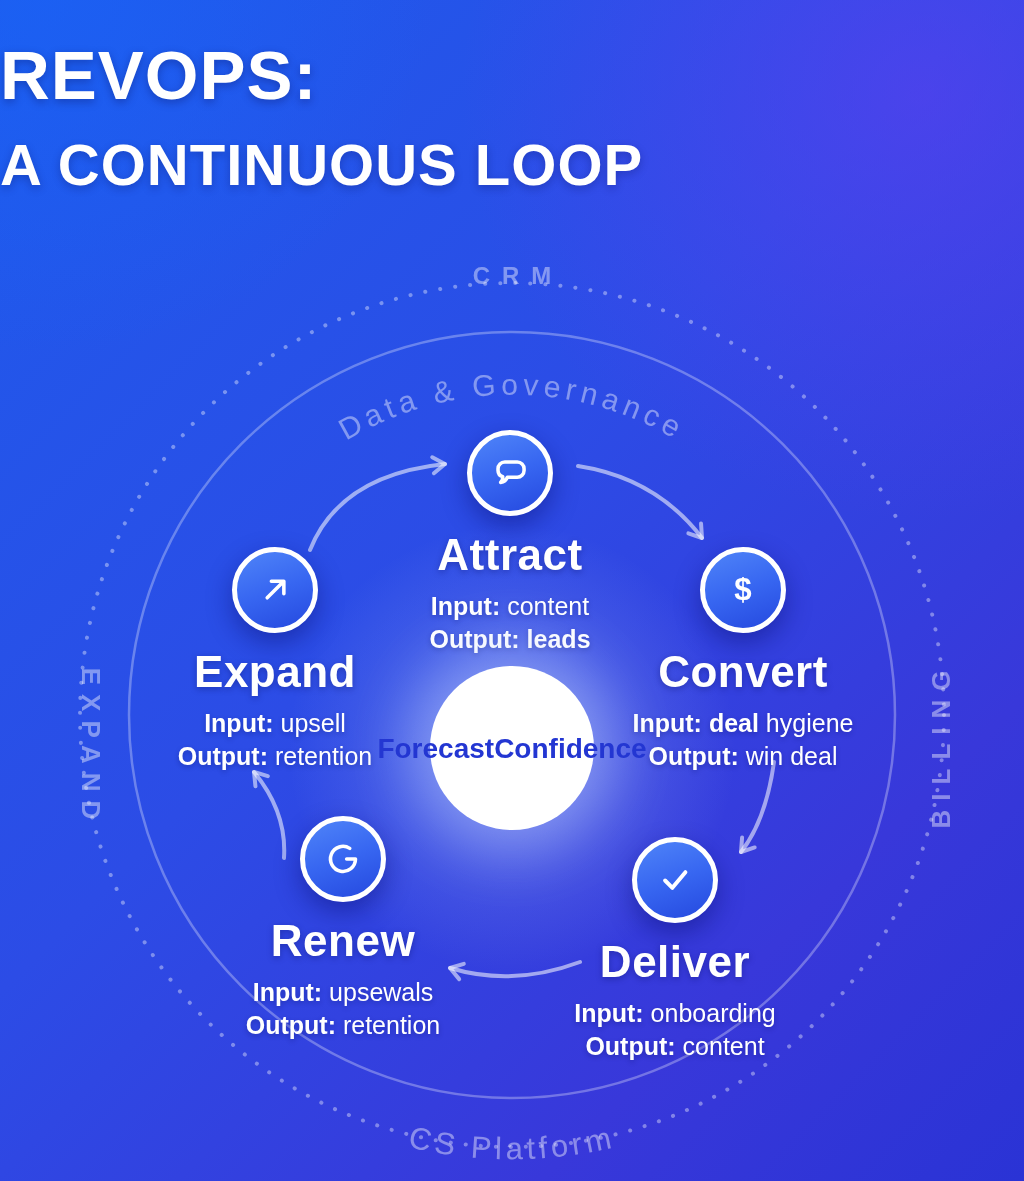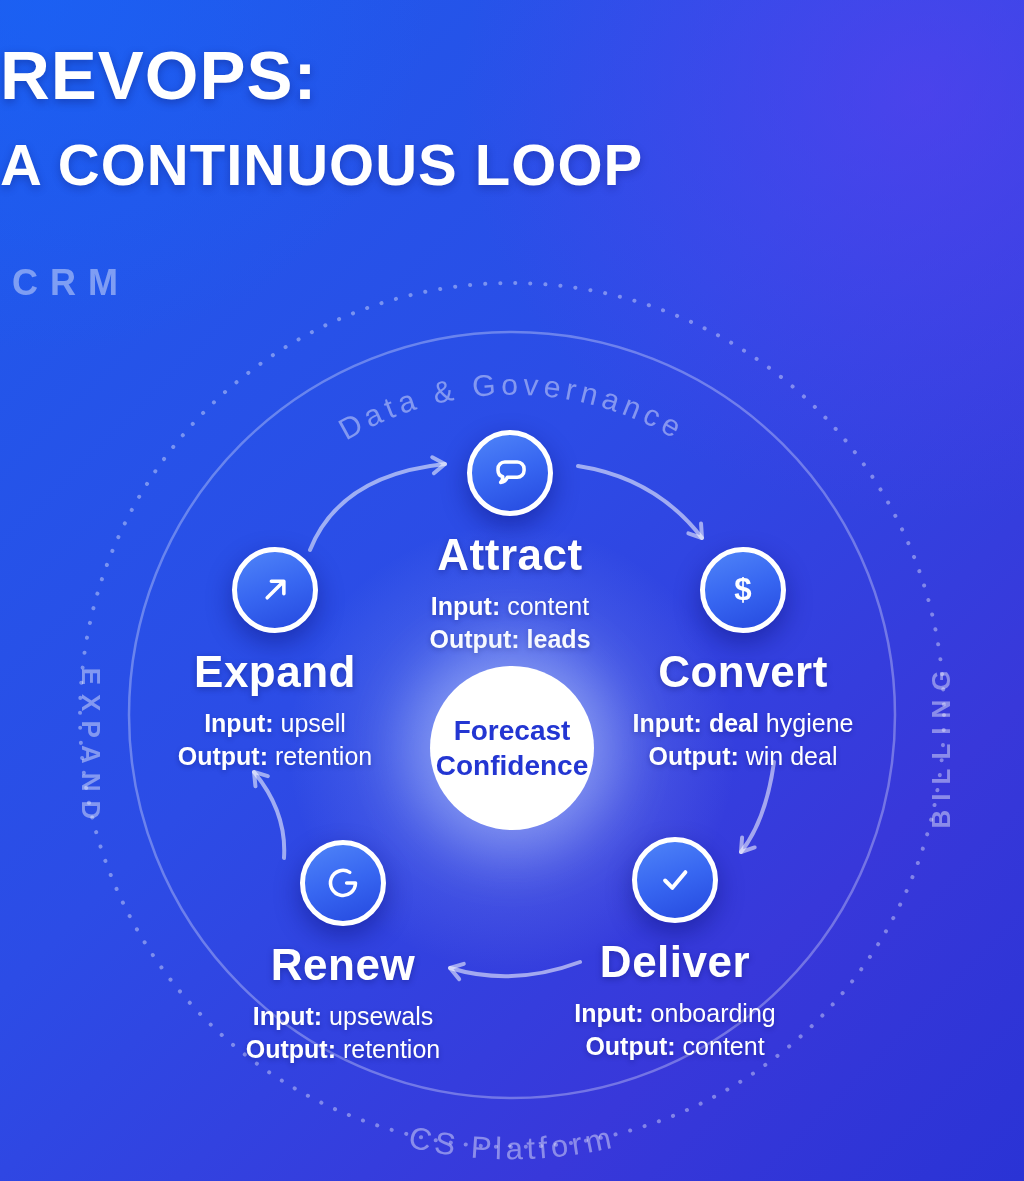--- a/index.html
+++ b/index.html
@@ -13,49 +13,49 @@
       linear-gradient(135deg, #1e5bec 0%, #2c4ce6 45%, #3838da 78%, #2a33d5 100%);
   }
   .overlay { position:absolute; left:0; top:0; width:1024px; height:1181px; }
   svg { font-family:"Liberation Sans", sans-serif; }
 
   .title-wrap { position:absolute; top:36px; left:0; right:0; text-align:left; color:#ffffff; }
   .title-main { font-size:69px; font-weight:800; letter-spacing:1px; text-shadow:0 3px 8px rgba(10,15,90,0.35); }
   .title-sub  { font-size:58px; font-weight:700; letter-spacing:1px; margin-top:16px; text-shadow:0 3px 8px rgba(10,15,90,0.30); }
 
   .ring-label { position:absolute; color:rgba(255,255,255,0.42); font-weight:600; white-space:nowrap; }
-  .ring-top   { top:262px; left:0; right:0; font-size:36px; letter-spacing:12px; text-indent:12px; }
+  .ring-top   { top:262px; left:0; right:0; text-align:center; font-size:24px; letter-spacing:12px; text-indent:12px; }
   .ring-left  { top:748px; left:90px;  transform:translate(-50%,-50%) rotate(90deg);  font-size:26px; letter-spacing:9px; }
   .ring-right { top:745px; left:941px; transform:translate(-50%,-50%) rotate(-90deg); font-size:26px; letter-spacing:9px; }
 
   .node { position:absolute; width:340px; text-align:center; color:#ffffff; }
   .node-icon {
     width:76px; height:76px; border:5px solid #ffffff; border-radius:50%;
     margin:0 auto 14px auto;
     background:linear-gradient(160deg, #4f84f8 0%, #3766f1 50%, #2549df 100%);
     box-shadow:0 10px 26px rgba(8,14,110,0.45);
     display:flex; align-items:center; justify-content:center;
   }
   .node-icon svg { width:50px; height:50px; display:block; }
   .node-label { font-size:44px; font-weight:800; letter-spacing:0.5px; margin-bottom:10px;
                 text-shadow:0 2px 6px rgba(10,15,90,0.35); }
   .node-line  { font-size:25px; line-height:33px; font-weight:400; text-shadow:0 2px 5px rgba(10,15,90,0.30); }
   .node-line .b { font-weight:700; }
 
   .center-circle {
     position:absolute; left:430px; top:666px; width:164px; height:164px; border-radius:50%;
     background:#ffffff; box-shadow:0 0 60px 22px rgba(195,212,255,0.45);
-    display:flex; flex-direction:column; align-items:center; justify-content:center;
+    display:flex; flex-direction:row; align-items:center; justify-content:center;
     color:#2336d2; font-weight:700; font-size:28px; line-height:35px; text-align:center;
   }
 
   .pos-attract { left:340px; top:430px; }
   .pos-convert { left:573px; top:547px; }
   .pos-deliver { left:505px; top:837px; }
-  .pos-renew   { left:173px; top:840px; }
+  .pos-renew   { left:173px; top:816px; }
   .pos-expand  { left:105px; top:547px; }
 </style>
 </head>
 <body>
 
 <div class="canvas">
 
   <svg class="overlay" viewBox="0 0 1024 1181" aria-hidden="true">
     <defs>
       <marker id="head" markerUnits="userSpaceOnUse" markerWidth="28" markerHeight="28" refX="19" refY="13" orient="auto">

